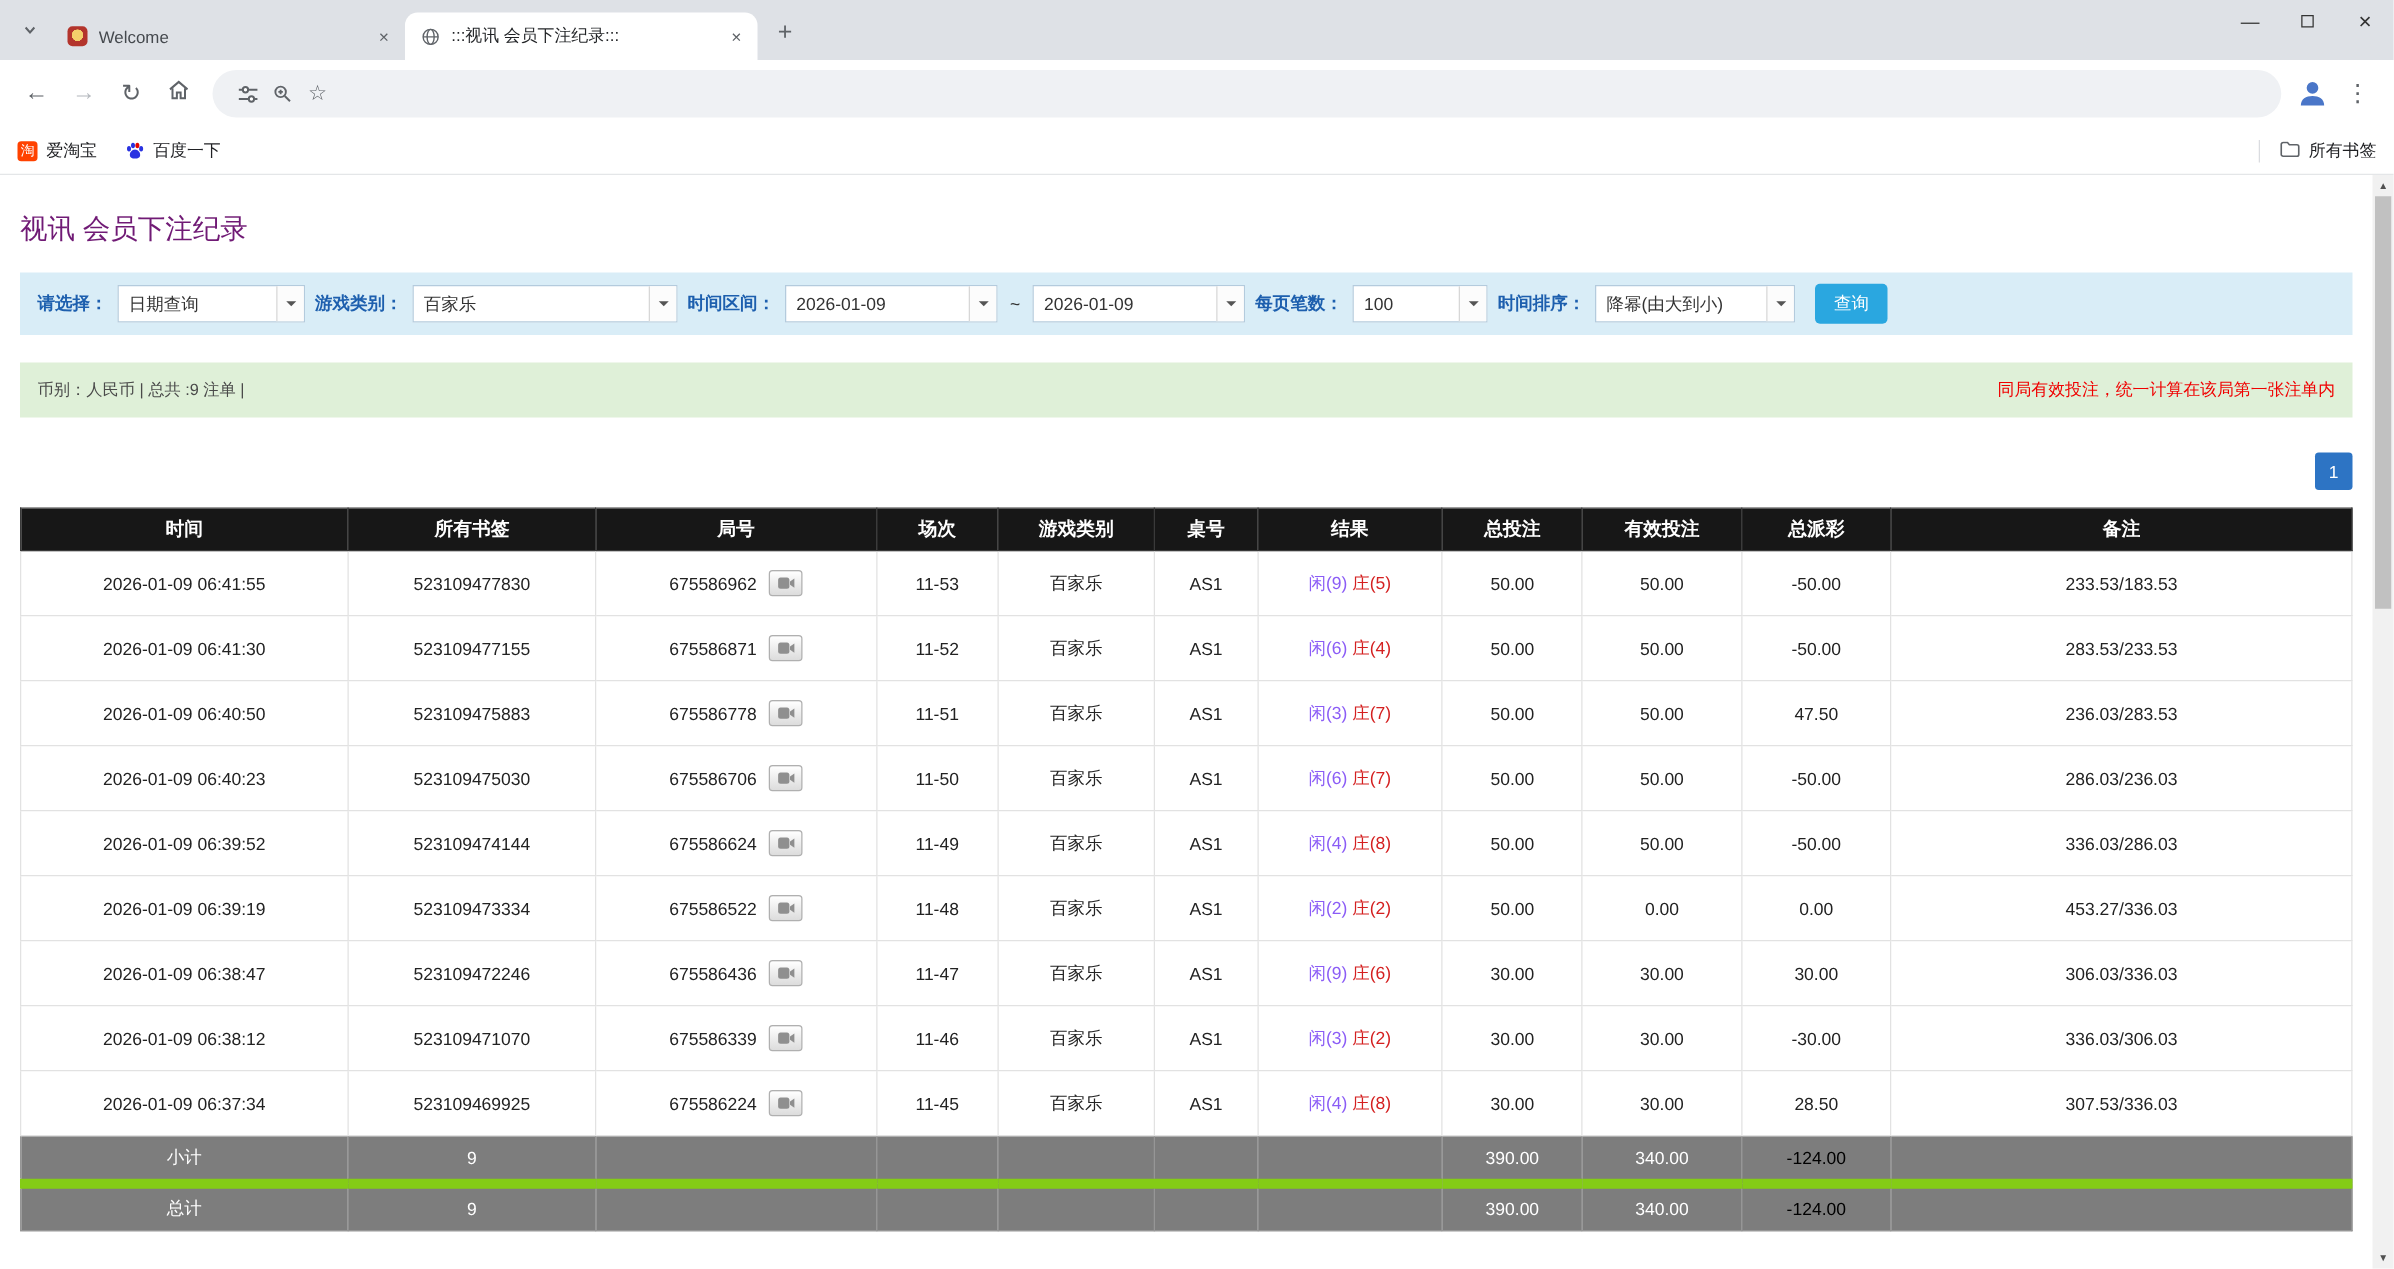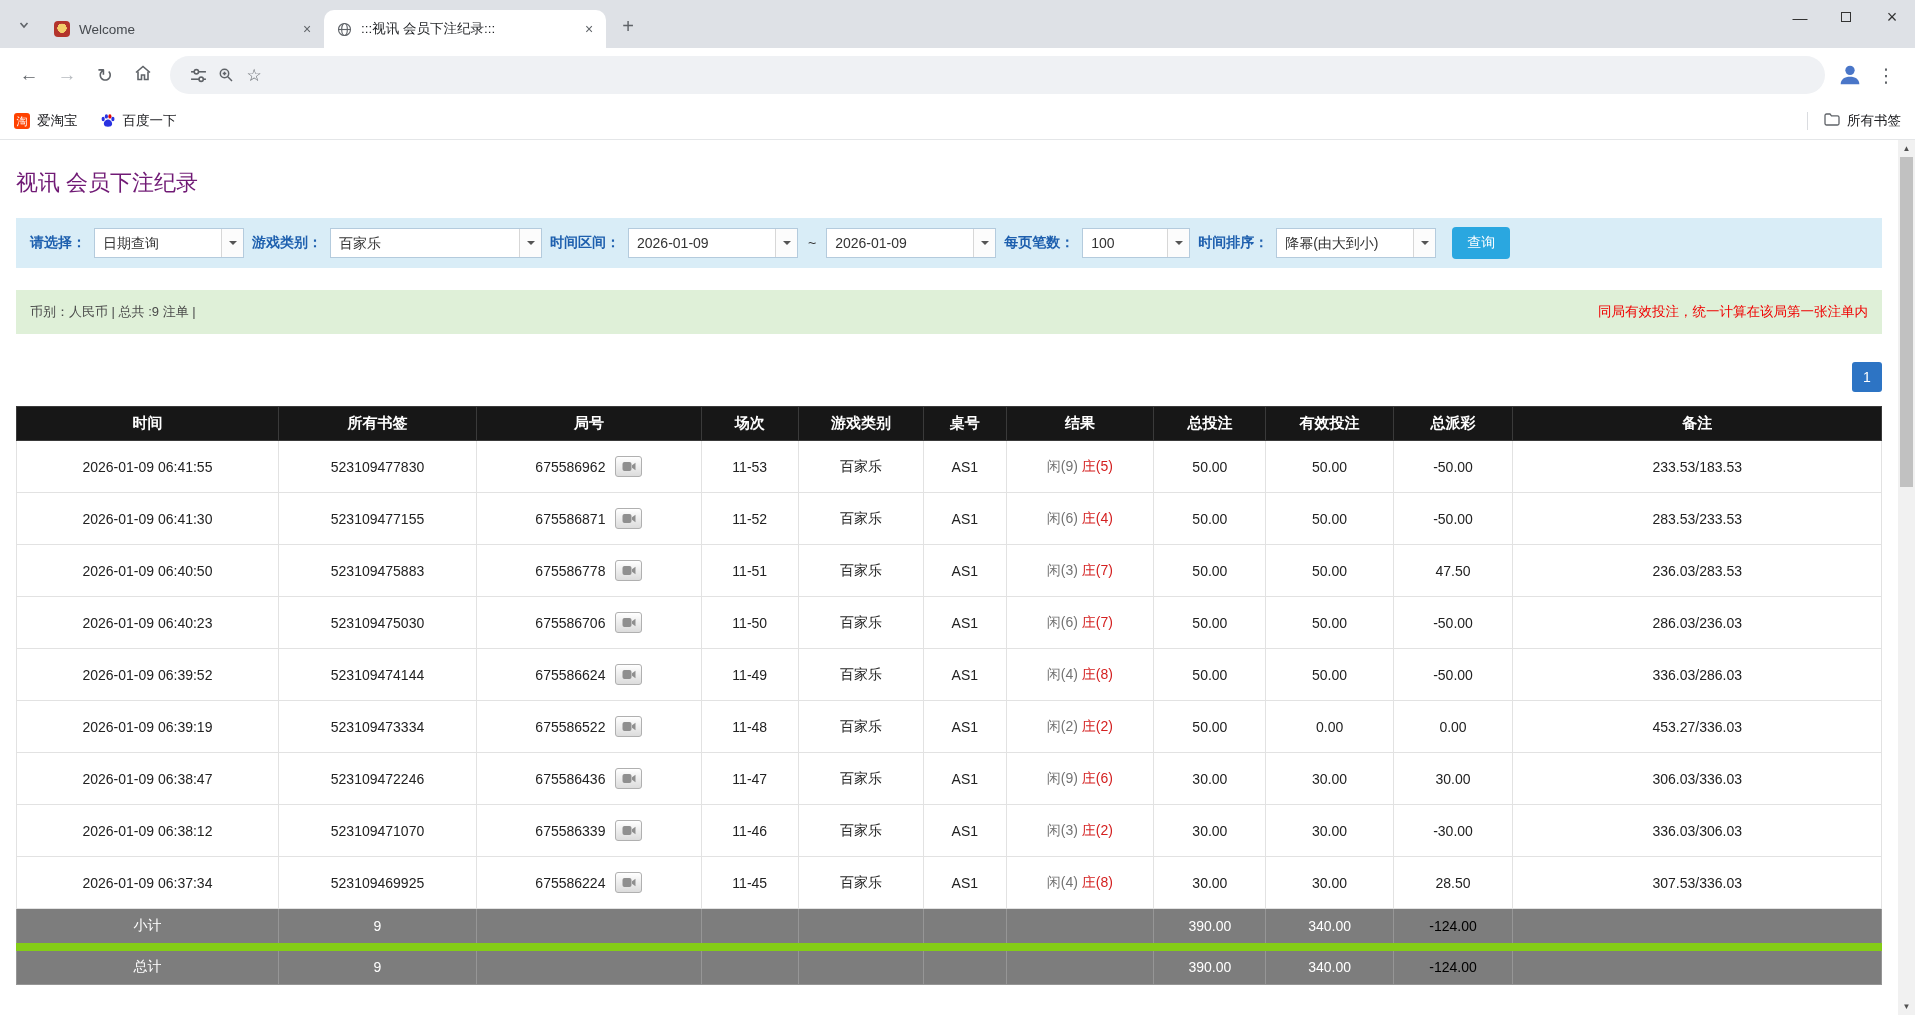--- a/index.html
+++ b/index.html
@@ -55,21 +55,21 @@
   .pagination { margin:28px 16px 0; display:flex; justify-content:flex-end; }
   .page-btn { min-width:30px; height:30px; background:#2d74c4; color:#fff; border:none; border-radius:3px; font-size:14px; cursor:pointer; }
 
   table.bet-table { margin:14px 16px 0; width:calc(100% - 32px); border-collapse:collapse; table-layout:fixed; }
   .bet-table th { background:#171717; color:#fff; font-size:15px; font-weight:bold; height:34px; border:1px solid #3a3a3a; }
   .bet-table tbody td { height:52px; border:1px solid #e2e2e2; text-align:center; font-size:14px; color:#222; background:#fff; }
   .round-wrap { display:inline-flex; align-items:center; gap:10px; }
   .cam-btn { width:27px; height:21px; border:1px solid #b0b0b0; border-radius:3px; background:linear-gradient(#ffffff,#dcdcdc); display:inline-flex; align-items:center; justify-content:center; cursor:pointer; }
   .blue { color:#2776c7; }
   .red { color:#e60000; }
-  .player { color:#737373; }
+  .player { color:#8b5cf6; }
   .banker { color:#d42020; }
   .bet-table tfoot td { height:38px; background:#7d7d7d; color:#fff; text-align:center; font-size:14px; border:1px solid #969696; }
   .bet-table tfoot tr[data-name="subtotal-row"] td { border-bottom:8px solid #84cc16; }
   .bet-table tfoot td.neg { color:#000000; }
 
   
   .scrollbar { position:absolute; top:140px; right:0; width:17px; bottom:0; background:#f1f1f1; }
   .sb-arrow { height:17px; display:flex; align-items:center; justify-content:center; font-size:8px; color:#505050; cursor:pointer; }
   .sb-down { position:absolute; bottom:0; left:0; right:0; }
   .sb-thumb { position:absolute; top:17px; left:2px; right:2px; height:330px; background:#c1c1c1; cursor:pointer; }

